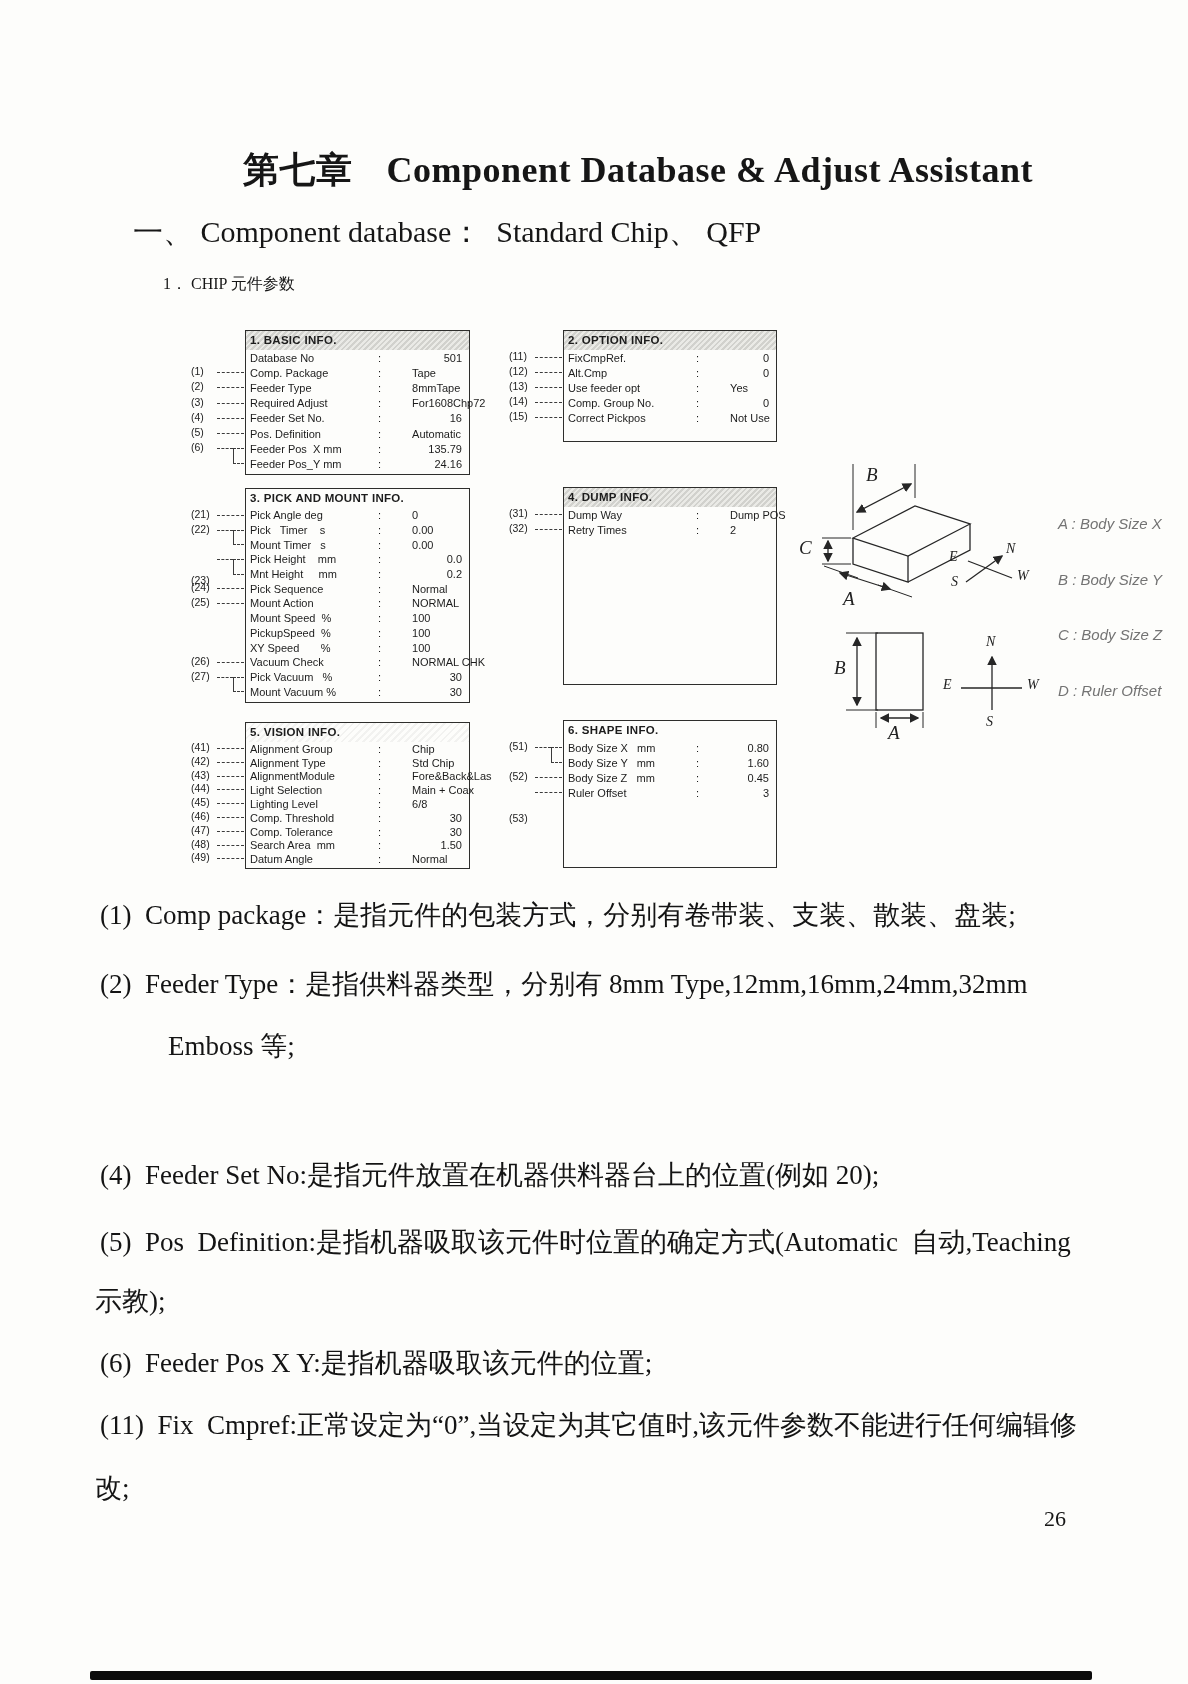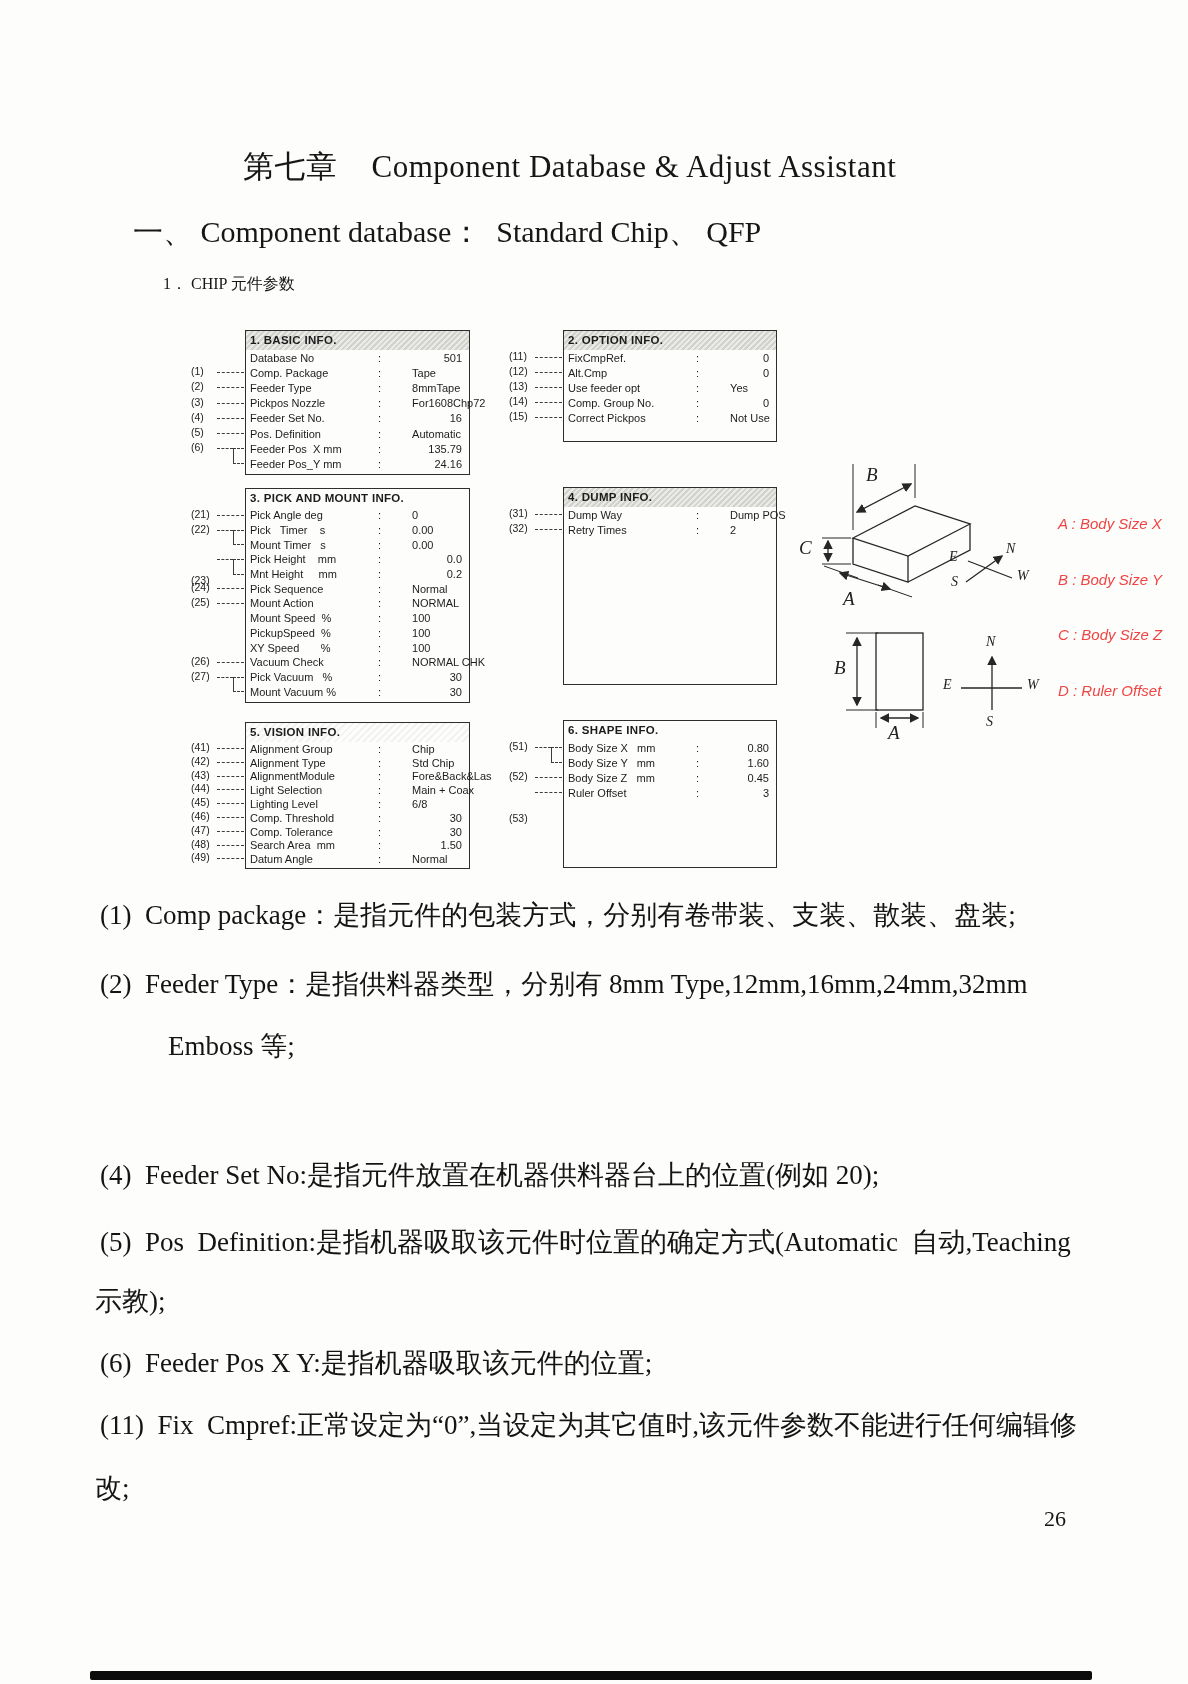--- a/index.html
+++ b/index.html
@@ -2,21 +2,21 @@
 <html><head>
 <meta charset="utf-8">
 <style>
   html,body{margin:0;padding:0;background:#888;}
   .page{
     position:relative;width:1188px;height:1684px;margin:0 auto;
     background:#fdfdfb;overflow:hidden;
     font-family:"Liberation Serif","DejaVu Serif",serif;color:#161616;
   }
   
-  .chapter-title{position:absolute;left:243px;top:146px;font-size:31px;font-weight:normal;letter-spacing:.5px;white-space:pre;}
+  .chapter-title{position:absolute;left:243px;top:146px;font-size:36px;font-weight:bold;letter-spacing:.5px;white-space:pre;}
   .chapter-title .gap{display:inline-block;width:34px;}
   .section-line{position:absolute;left:110px;top:212px;font-size:30px;white-space:pre;margin-left:23px;}
   .subsection-line{position:absolute;left:163px;top:274px;font-size:16px;white-space:pre;}
   
   .panel{
     position:absolute;border:1.5px solid #2e2e2c;background:#fdfdfb;
     font-family:"Liberation Sans","DejaVu Sans",sans-serif;color:#1c1c1c;
   }
   .panel-header{
     height:19px;line-height:19px;padding-left:4px;font-size:11.5px;font-weight:bold;
@@ -41,21 +41,21 @@
   .pval{margin-left:7px;}
   .pval.right{margin-left:auto;}
   
   .co-num{position:absolute;font:10.5px "Liberation Sans","DejaVu Sans",sans-serif;color:#222;white-space:nowrap;}
   .co-dash{position:absolute;height:0;border-top:1.5px dashed #3b3b3b;}
   .co-vline{position:absolute;width:0;border-left:1.4px solid #3b3b3b;}
   
   .diagram-svg{position:absolute;left:750px;top:440px;}
   .dim-label{position:absolute;font-style:italic;font-size:19px;font-family:"Liberation Serif","DejaVu Serif",serif;color:#222;}
   .compass-label{position:absolute;font-style:italic;font-size:14px;font-family:"Liberation Serif","DejaVu Serif",serif;color:#222;}
-  .legend{position:absolute;left:1058px;top:478px;font:italic 15px "Liberation Sans","DejaVu Sans",sans-serif;color:#ef4444;line-height:18.5px;white-space:pre;}
+  .legend{position:absolute;left:1058px;top:478px;font:italic 15px "Liberation Sans","DejaVu Sans",sans-serif;color:#737373;line-height:18.5px;white-space:pre;}
   
   .para-line{position:absolute;font-size:27px;white-space:pre;color:#141414;}
   
   .page-number{position:absolute;left:1044px;top:1506px;font-size:22px;}
   .scan-bar{position:absolute;left:90px;top:1671px;width:1002px;height:9px;background:#0b0b0b;border-radius:2px;}
 </style>
 </head>
 <body>
 
 <div class="page">
@@ -63,21 +63,21 @@
   <div class="chapter-title"><span>第七章</span><span class="gap"></span><span>Component Database &amp; Adjust Assistant</span></div>
   <div class="section-line">一、 Component database：  Standard Chip、 QFP</div>
   <div class="subsection-line">1． CHIP 元件参数</div>
 
   <div class="panel" data-panel="0" style="left:245px;top:330px;width:223px;height:143px">
     <div class="panel-header shaded">1. BASIC INFO.</div>
     <div class="panel-rows">
         <div class="prow"><span class="plab">Database No</span><span class="psep">:</span><span class="pval right">501</span></div>
         <div class="prow"><span class="plab">Comp. Package</span><span class="psep">:</span><span class="pval">Tape</span></div>
         <div class="prow"><span class="plab">Feeder Type</span><span class="psep">:</span><span class="pval">8mmTape</span></div>
-        <div class="prow"><span class="plab">Pickpos Nozzle</span><span class="psep">:</span><span class="pval">For1608Chp72</span></div>
+        <div class="prow"><span class="plab">Required Adjust</span><span class="psep">:</span><span class="pval">For1608Chp72</span></div>
         <div class="prow"><span class="plab">Feeder Set No.</span><span class="psep">:</span><span class="pval right">16</span></div>
         <div class="prow"><span class="plab">Pos. Definition</span><span class="psep">:</span><span class="pval">Automatic</span></div>
         <div class="prow"><span class="plab">Feeder Pos  X mm</span><span class="psep">:</span><span class="pval right">135.79</span></div>
         <div class="prow"><span class="plab">Feeder Pos_Y mm</span><span class="psep">:</span><span class="pval right">24.16</span></div>
       </div>
   </div>
   <div class="panel" data-panel="1" style="left:563px;top:330px;width:212px;height:110px">
     <div class="panel-header shaded">2. OPTION INFO.</div>
     <div class="panel-rows">
         <div class="prow"><span class="plab">FixCmpRef.</span><span class="psep">:</span><span class="pval right">0</span></div>

